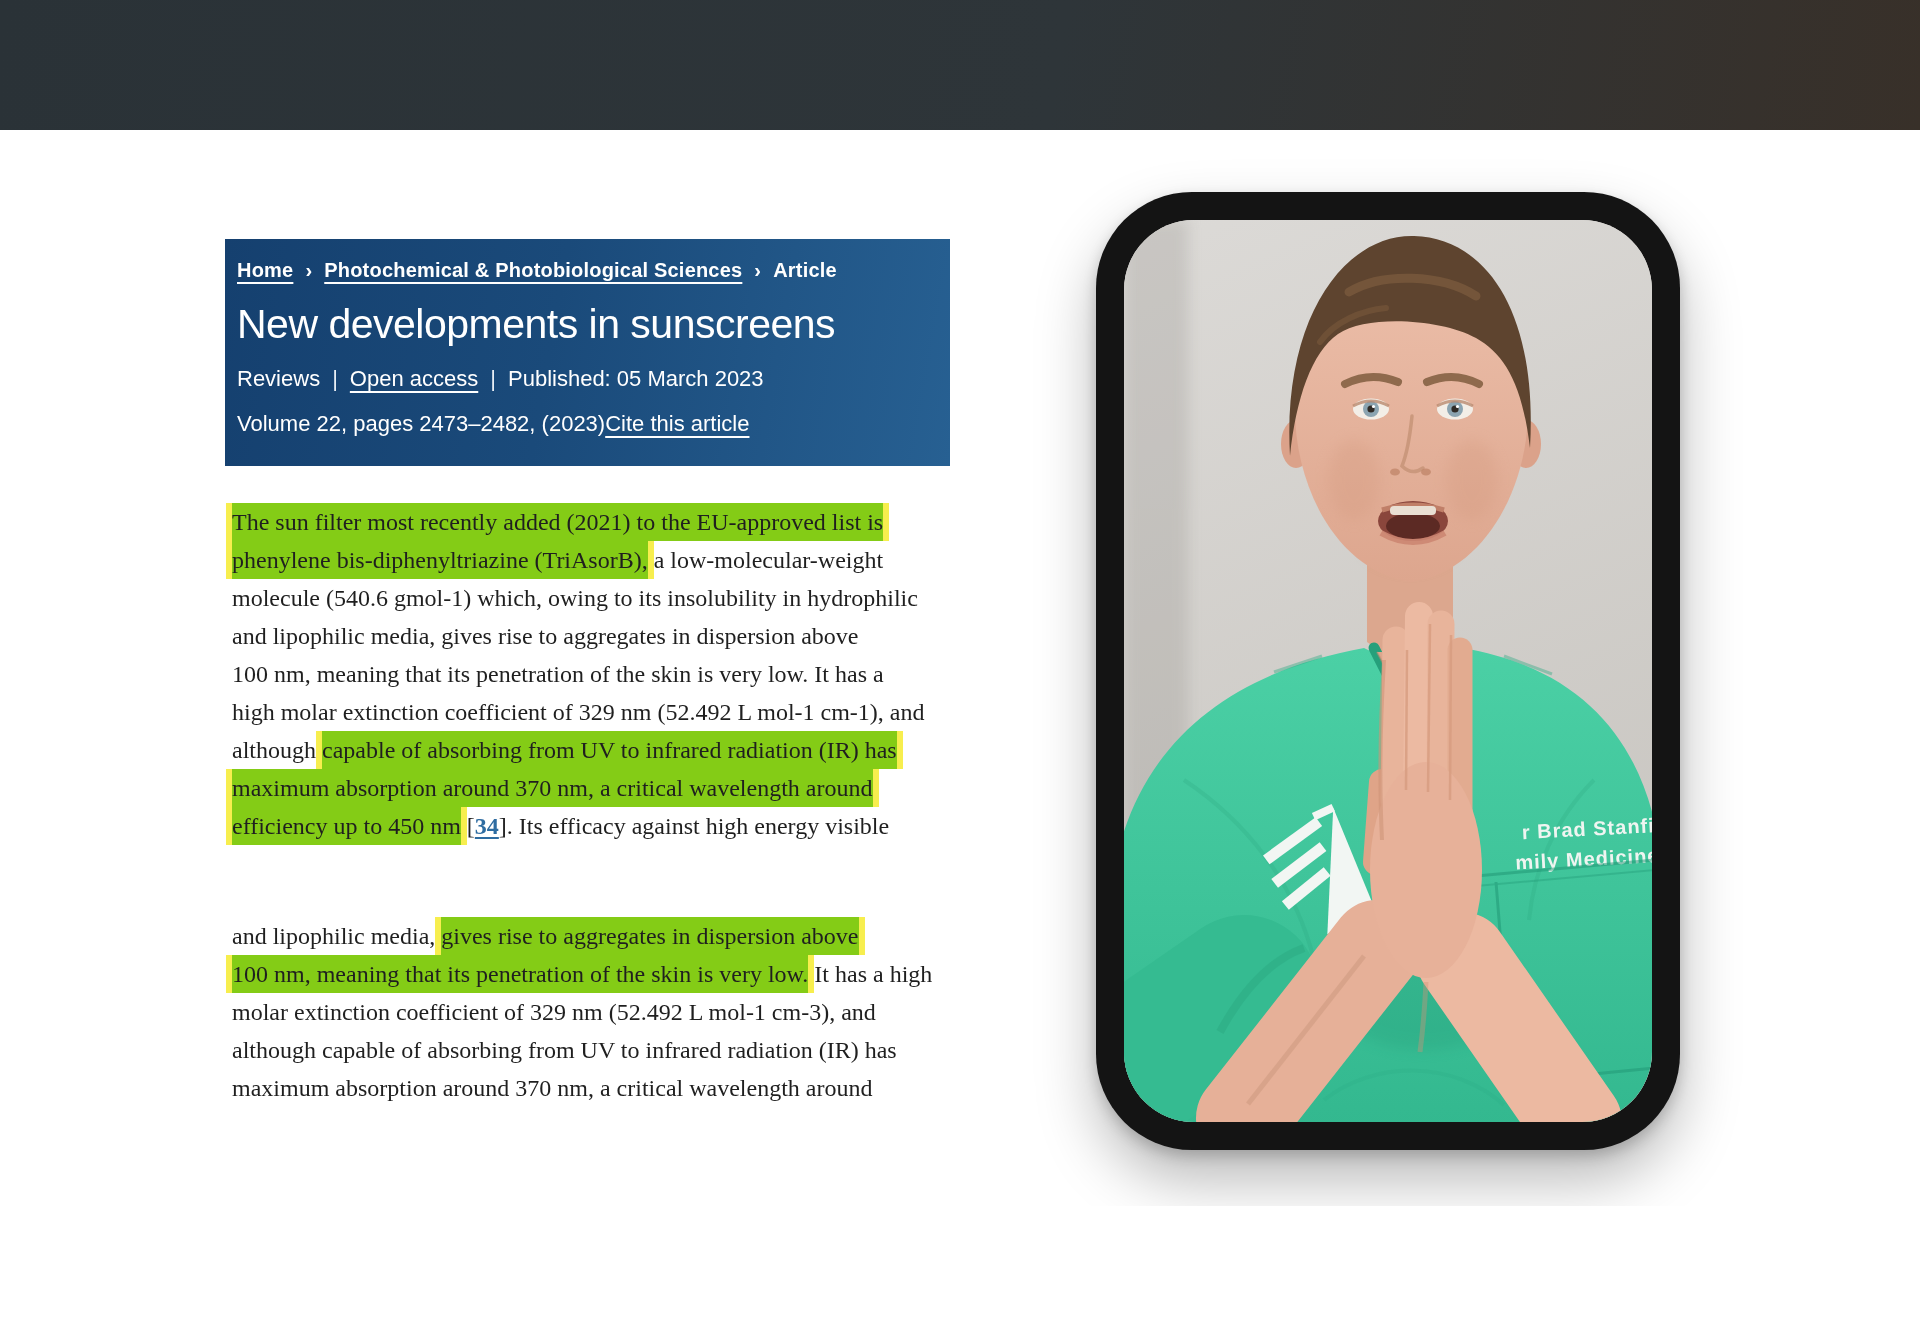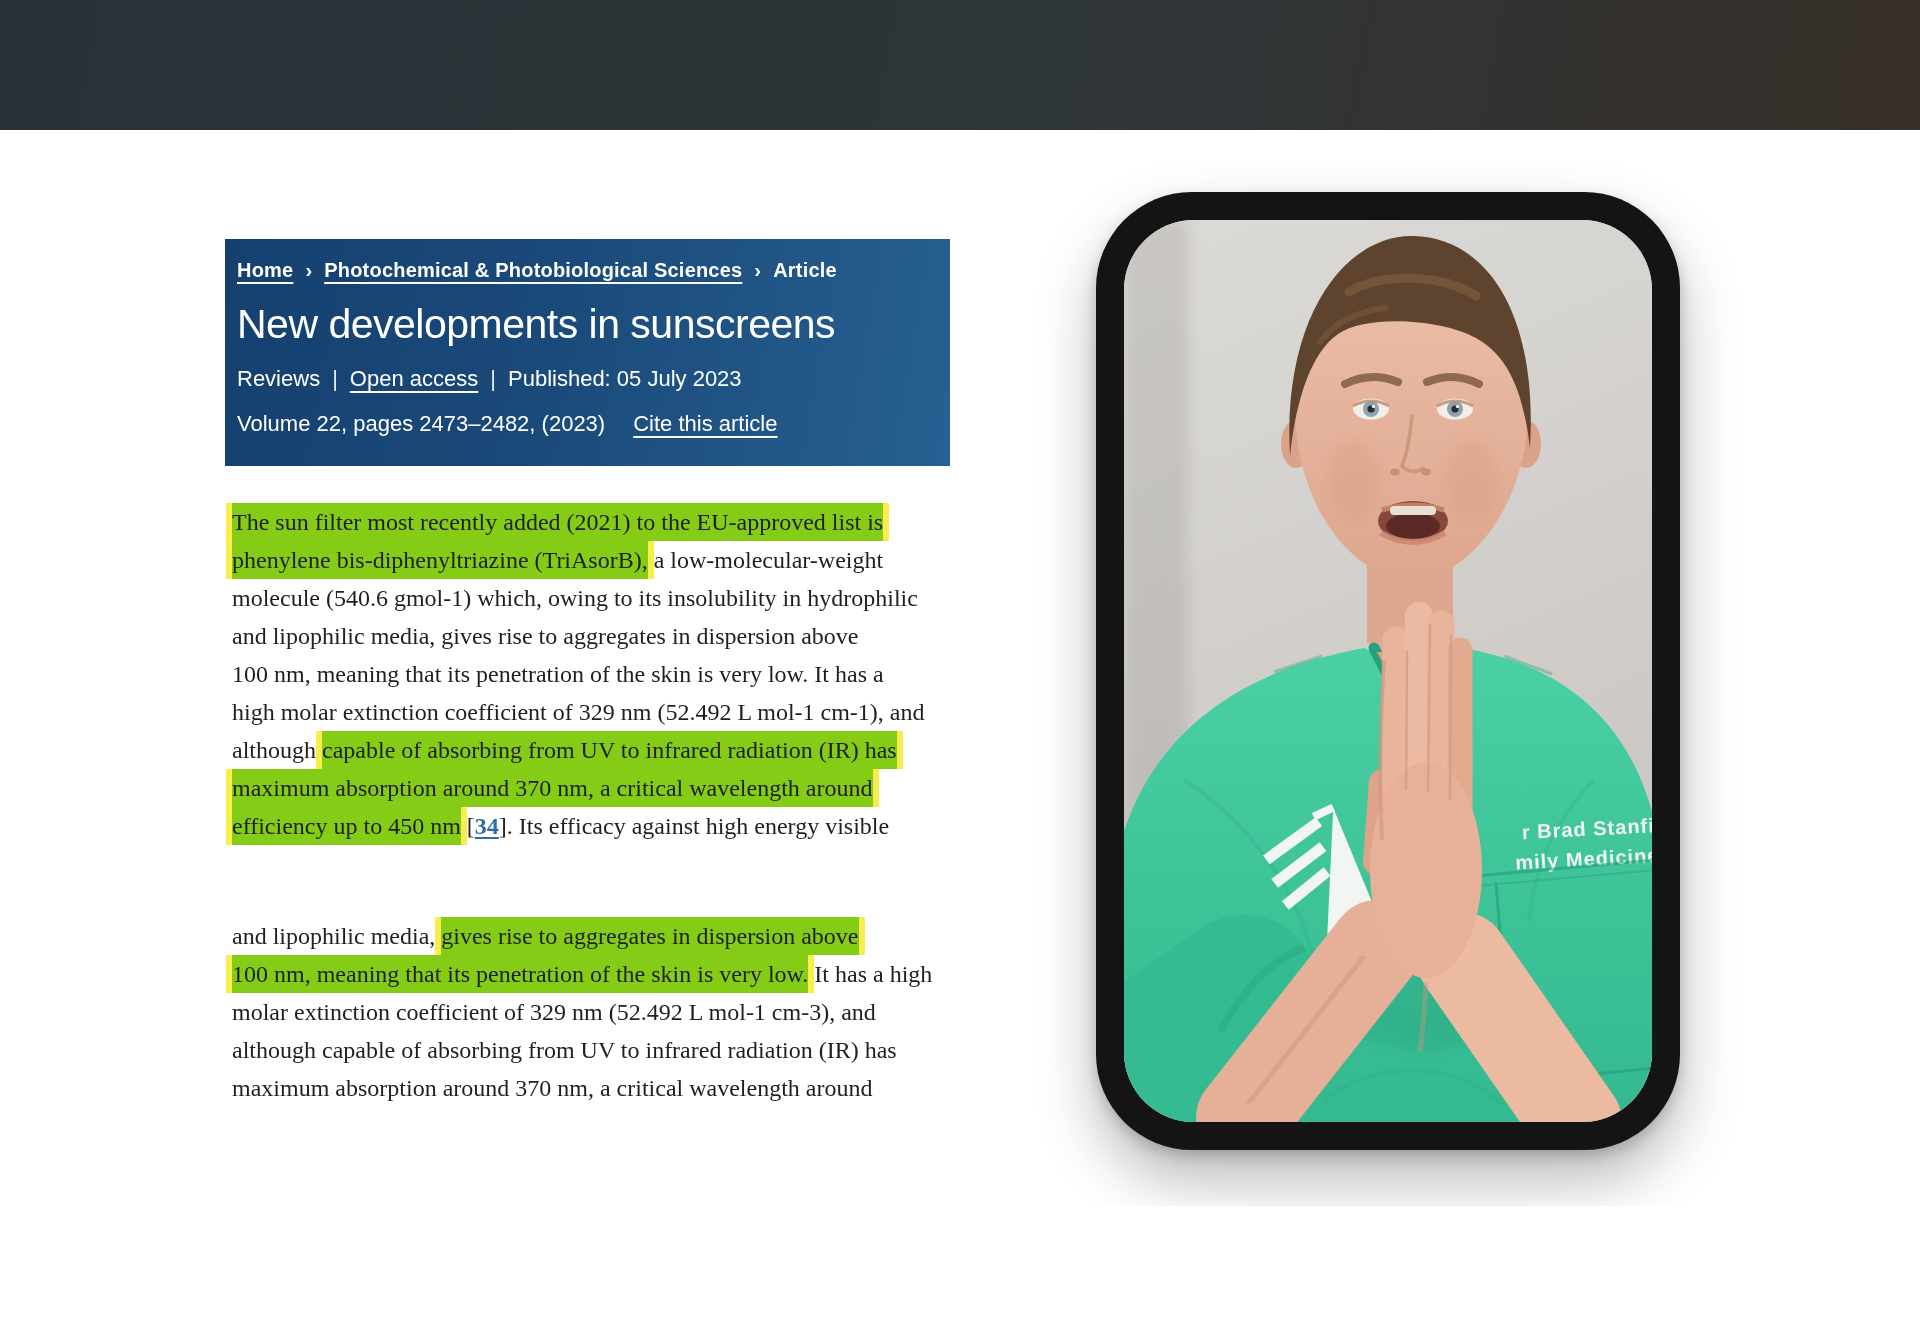--- a/index.html
+++ b/index.html
@@ -16,21 +16,21 @@
            background:linear-gradient(100deg,#15406f 0%,#1a4a7a 45%,#276092 100%);}
   .breadcrumb{font-size:20px;font-weight:700;letter-spacing:.2px;line-height:22px;}
   .breadcrumb a{color:#ffffff;text-decoration:underline;text-underline-offset:5px;
            text-decoration-thickness:2px;cursor:pointer;}
   .breadcrumb .sep{display:inline-block;margin:0 12px;font-weight:700;}
   .article-title{margin:21px 0 0 0;font-size:41px;line-height:44px;font-weight:400;letter-spacing:-.5px;}
   .meta-row{margin-top:21px;font-size:22px;line-height:24px;font-weight:400;}
   .meta-row .pipe{display:inline-block;margin:0 12px;color:#e8eef4;}
   .meta-row a{color:#ffffff;text-decoration:underline;text-underline-offset:5px;
            text-decoration-thickness:1.5px;cursor:pointer;}
-  .meta-row .cite{margin-left:28px;}
+  .meta-row .cite{}
   
   .para{position:absolute;left:232px;font-family:"Liberation Serif",serif;font-size:24px;color:#1f1f1f;}
   .para .tline{display:block;line-height:38px;height:38px;white-space:pre;}
   .para .hl{background:#84cc16;box-shadow:-6px 0 0 #f7ee4e,6px 0 0 #f7ee4e;
            padding:6px 0;}
   .para .ref-link{color:#2e6ca1;text-decoration:underline;text-underline-offset:3px;cursor:pointer;font-weight:bold;}
   #para1{top:503px;}
   #para2{top:917px;}
   
   .phone{position:absolute;left:1096px;top:192px;width:584px;height:958px;box-sizing:border-box;
@@ -55,21 +55,21 @@
 <div class="stage">
 
   <div class="bar-top"></div>
 
   <header class="journal-header">
     <nav class="breadcrumb">
       <a>Home</a><span class="sep">›</span><a>Photochemical &amp; Photobiological Sciences</a><span class="sep">›</span><span style="font-weight:700">Article</span>
     </nav>
     <h1 class="article-title">New developments in sunscreens</h1>
     <div class="meta-row">
-      <span>Reviews</span><span class="pipe">|</span><a>Open access</a><span class="pipe">|</span><span>Published: 05 July 2023</span>
+      <span>Reviews</span><span class="pipe">|</span><a>Open access</a><span class="pipe">|</span><span>Published: 05 March 2023</span>
     </div>
     <div class="meta-row">
       <span>Volume 22, pages 2473–2482, (2023)</span><a class="cite">Cite this article</a>
     </div>
   </header>
 
   <div id="para1" class="para">
       <div class="tline"><span class="hl">The sun filter most recently added (2021) to the EU-approved list is</span></div>
       <div class="tline"><span class="hl">phenylene bis-diphenyltriazine (TriAsorB),</span><span> a low-molecular-weight</span></div>
       <div class="tline"><span>molecule (540.6 gmol-1) which, owing to its insolubility in hydrophilic</span></div>

